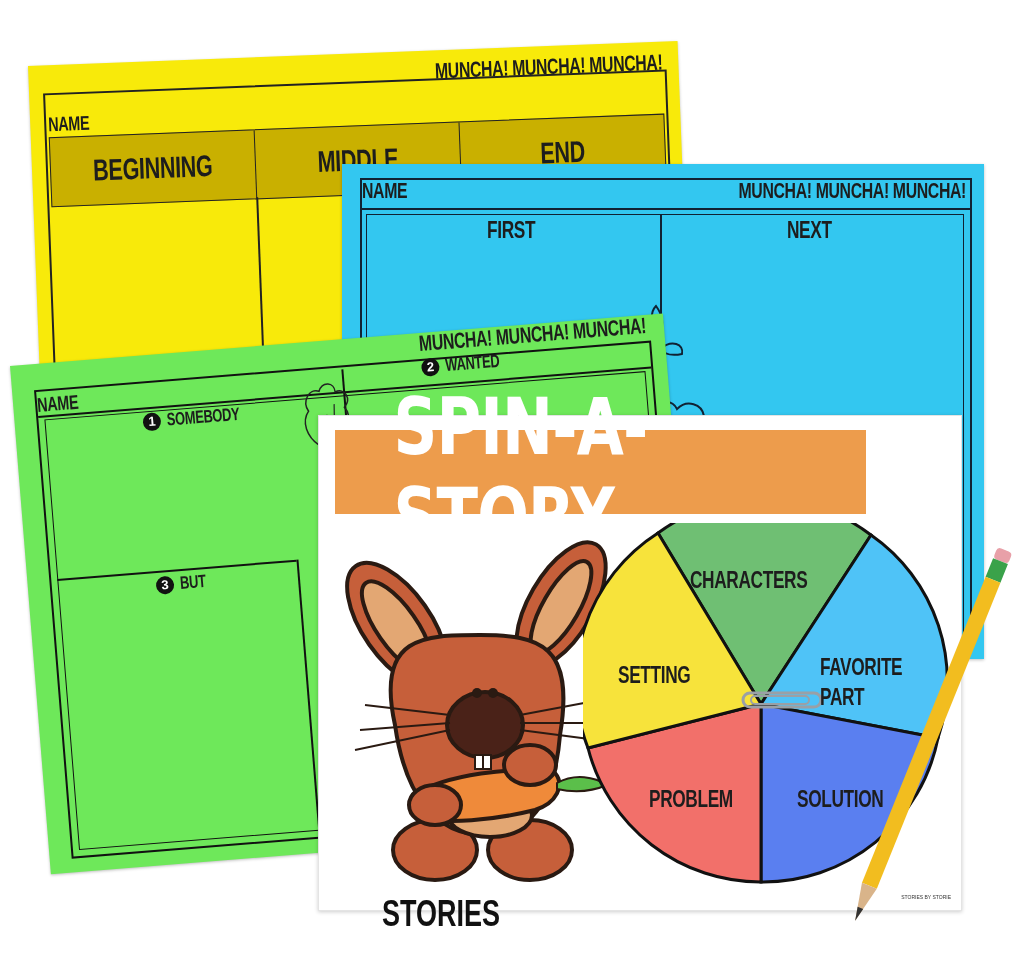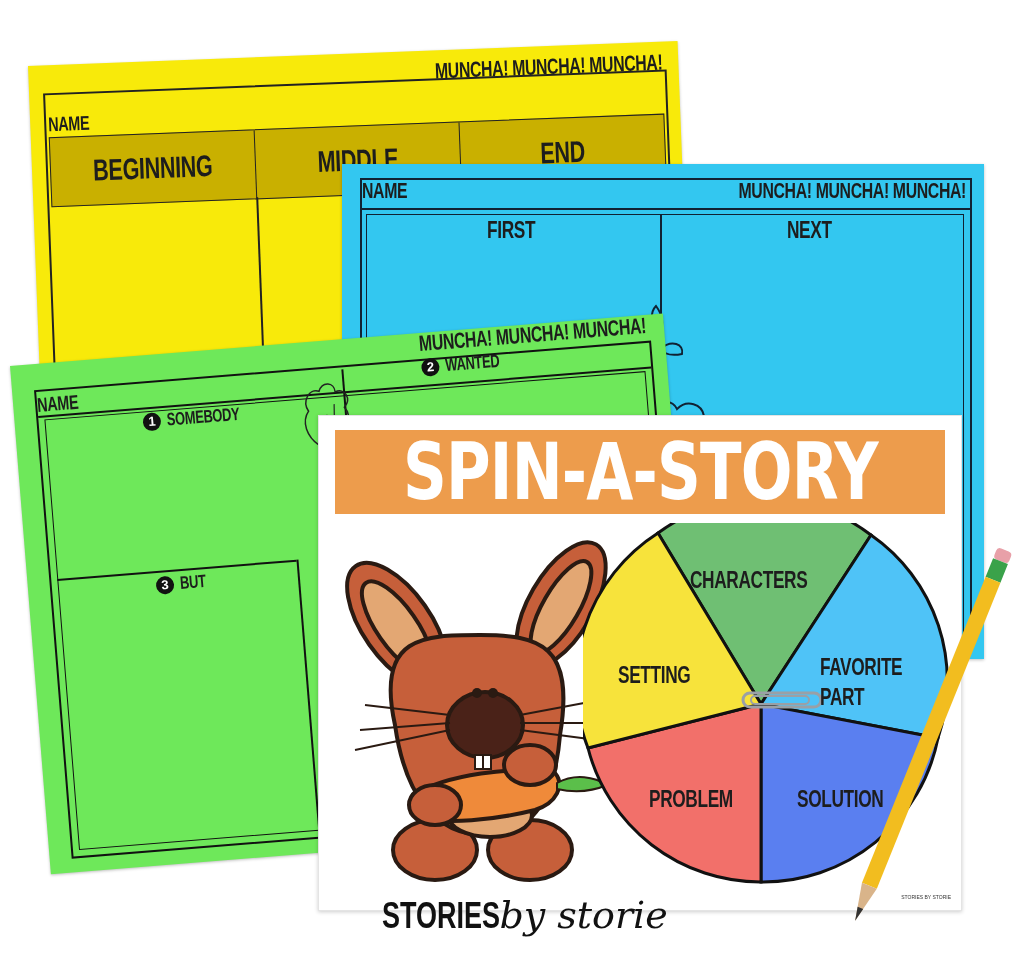--- a/index.html
+++ b/index.html
@@ -35,21 +35,21 @@
   #green .inner{position:absolute;left:30px;right:22px;top:56px;bottom:22px;border:1.5px solid #111;}
   #green .vdiv{position:absolute;left:330px;top:30px;height:200px;width:1.5px;background:#111;}
   #green .hdiv{position:absolute;left:30px;width:240px;top:216px;height:1.5px;background:#111;}
   #green .vdiv2{position:absolute;left:270px;top:216px;bottom:22px;width:1.5px;background:#111;}
   .num{display:inline-block;width:18px;height:18px;border-radius:50%;background:#111;color:#fff;font-size:13px;text-align:center;line-height:18px;font-weight:bold;margin-right:6px;vertical-align:middle;}
   #green .somebody{position:absolute;left:128px;top:56px;font-size:18px;}
   #green .wanted{position:absolute;left:410px;top:24px;font-size:18px;}
   #green .but{position:absolute;left:128px;top:220px;font-size:18px;}
   
   #poster{left:318px;top:415px;width:642px;height:494px;background:#ffffff;border:1px solid #e4e4e4;box-shadow:0 1px 4px rgba(0,0,0,0.2);}
-  #poster .banner{position:absolute;left:16px;top:14px;width:610px;height:84px;background:#ed9c4c;display:flex;align-items:center;justify-content:center;}
+  #poster .banner{position:absolute;left:16px;top:14px;width:531px;height:84px;background:#ed9c4c;display:flex;align-items:center;justify-content:center;}
   #poster .banner span{color:#fff;font-size:78px;font-weight:bold;font-family:"DejaVu Sans",sans-serif;display:inline-block;transform:scaleX(0.78);letter-spacing:-1px;}
   #poster .smallmark{position:absolute;right:10px;bottom:10px;font-size:5px;color:#333;}
   #wheel{position:absolute;left:583px;top:523px;}
   #brand{position:absolute;left:382px;top:893px;display:flex;align-items:flex-end;}
   #brand .a{font-size:36px;font-weight:bold;color:#111;display:inline-block;transform:scaleX(0.75);transform-origin:left;margin-right:-40px;}
   #brand .b{font-size:38px;font-family:"DejaVu Serif",serif;font-style:italic;color:#111;}
 </style>
 </head>
 <body>
 
@@ -172,14 +172,13 @@
     <rect x="-8" y="0" width="16" height="12" rx="4" fill="#e8a0a8"></rect>
     <rect x="-8" y="12" width="16" height="20" fill="#3aa24a"></rect>
     <rect x="-8" y="32" width="16" height="330" fill="#f2bd1f"></rect>
     <polygon points="-8,362 8,362 0,400" fill="#d9b48a"></polygon>
     <polygon points="-3,386 3,386 0,400" fill="#333"></polygon>
   </g>
 </svg>
 
 <div id="brand">
   <span class="a">STORIES</span>
-  <span class="b">by storie</span>
 </div>
 
 </body></html>

